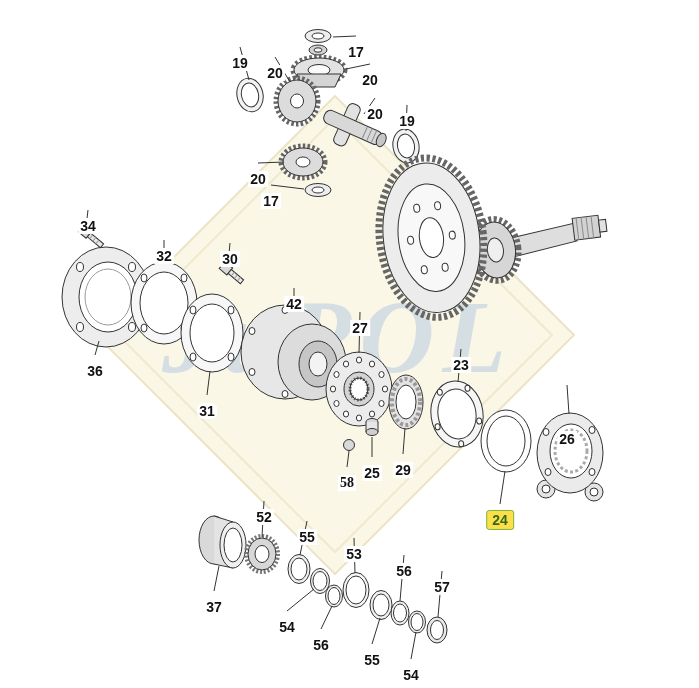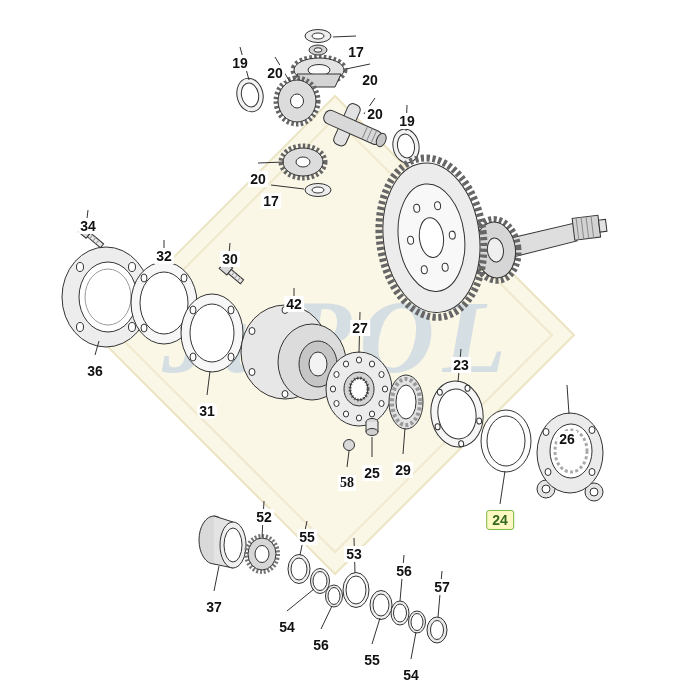--- a/index.html
+++ b/index.html
@@ -306,21 +306,21 @@
       <div class="part-label" style="left: 230px; top: 243px;">30</div>
       <div class="part-label" style="left: 294px; top: 288px;">42</div>
       <div class="part-label" style="left: 360px; top: 312px;">27</div>
       <div class="part-label" style="left: 461px; top: 349px;">23</div>
       <div class="part-label" style="left: 567px; top: 385px; margin-top: 38px;">26</div>
       <div class="part-label" style="left: 95px; top: 355px;">36</div>
       <div class="part-label" style="left: 207px; top: 395px; border-radius: 6px;">31</div>
       <div class="part-label" style="left: 347px; top: 467px; font-family: Liberation Serif, serif;">58</div>
       <div class="part-label" style="left: 372px; top: 457px;">25</div>
       <div class="part-label" style="left: 403px; top: 454px;">29</div>
-      <div class="part-label highlighted" style="left: 500px; top: 504px; border-color: rgb(124, 179, 66); color: rgb(51, 105, 30); background: #fef9c3;">24</div>
+      <div class="part-label highlighted" style="left: 500px; top: 504px; border-color: rgb(124, 179, 66); color: rgb(51, 105, 30); background: #fde047;">24</div>
       <div class="part-label" style="left: 264px; top: 501px;">52</div>
       <div class="part-label" style="left: 307px; top: 521px;">55</div>
       <div class="part-label" style="left: 354px; top: 538px; text-align: center;">53</div>
       <div class="part-label" style="left: 404px; top: 555px;">56</div>
       <div class="part-label" style="left: 442px; top: 571px;">57</div>
       <div class="part-label" style="left: 214px; top: 591px;">37</div>
       <div class="part-label" style="left: 287px; top: 611px;">54</div>
       <div class="part-label" style="left: 321px; top: 629px;">56</div>
       <div class="part-label" style="left: 372px; top: 644px;">55</div>
       <div class="part-label" style="left: 411px; top: 659px;">54</div>

